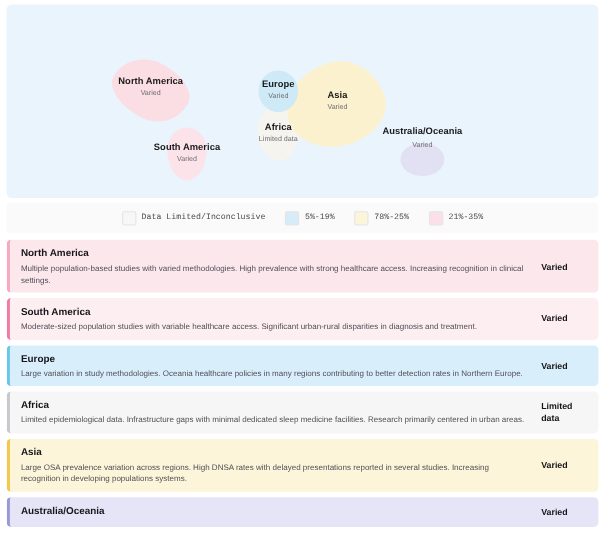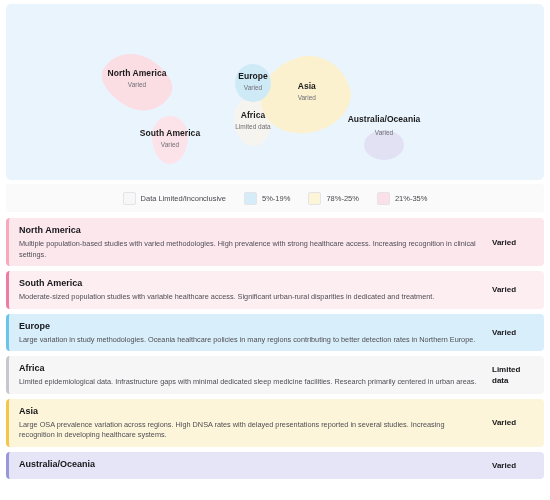--- a/index.html
+++ b/index.html
@@ -134,20 +134,21 @@
   .legend-swatch {
     width: 13px;
     height: 13px;
     border-radius: 2px;
     border: 1px solid #e4e4e8;
   }
   .legend-label {
     font-size: 7.5px;
     color: #4a4a50;
     white-space: nowrap;
+    font-family: Liberation Mono, monospace;
   }
 
   
   .cards {
     margin-top: 6px;
     display: flex;
     flex-direction: column;
     gap: 5px;
     flex: 1 1 auto;
   }
@@ -270,21 +271,21 @@
       <div class="card-body">
         <div class="card-title">North America</div>
         <div class="card-desc">Multiple population-based studies with varied methodologies. High prevalence with strong healthcare access. Increasing recognition in clinical settings.</div>
       </div>
       <div class="card-badge">Varied</div>
     </div>
 
     <div class="card" id="card1" style="background: rgb(253, 238, 242); border-left-color: rgb(239, 124, 164);">
       <div class="card-body">
         <div class="card-title">South America</div>
-        <div class="card-desc">Moderate-sized population studies with variable healthcare access. Significant urban-rural disparities in dedicated and treatment.</div>
+        <div class="card-desc">Moderate-sized population studies with variable healthcare access. Significant urban-rural disparities in diagnosis and treatment.</div>
       </div>
       <div class="card-badge">Varied</div>
     </div>
 
     <div class="card" id="card2" style="background: rgb(217, 238, 251); border-left-color: rgb(108, 196, 232);">
       <div class="card-body">
         <div class="card-title">Europe</div>
         <div class="card-desc">Large variation in study methodologies. Oceania healthcare policies in many regions contributing to better detection rates in Northern Europe.</div>
       </div>
       <div class="card-badge">Varied</div>
@@ -294,21 +295,21 @@
       <div class="card-body">
         <div class="card-title">Africa</div>
         <div class="card-desc">Limited epidemiological data. Infrastructure gaps with minimal dedicated sleep medicine facilities. Research primarily centered in urban areas.</div>
       </div>
       <div class="card-badge">Limited data</div>
     </div>
 
     <div class="card" id="card4" style="background: rgb(253, 245, 217); border-left-color: rgb(244, 198, 74);">
       <div class="card-body">
         <div class="card-title">Asia</div>
-        <div class="card-desc">Large OSA prevalence variation across regions. High DNSA rates with delayed presentations reported in several studies. Increasing recognition in developing healthcare systems.</div>
+        <div class="card-desc">Large OSA prevalence variation across regions. High DNSA rates with delayed presentations reported in several studies. Increasing recognition in developing populations systems.</div>
       </div>
       <div class="card-badge">Varied</div>
     </div>
 
     <div class="card" id="card5" style="background: rgb(230, 229, 247); border-left-color: rgb(154, 151, 216);">
       <div class="card-body">
         <div class="card-title">Australia/Oceania</div>
       </div>
       <div class="card-badge">Varied</div>
     </div>

